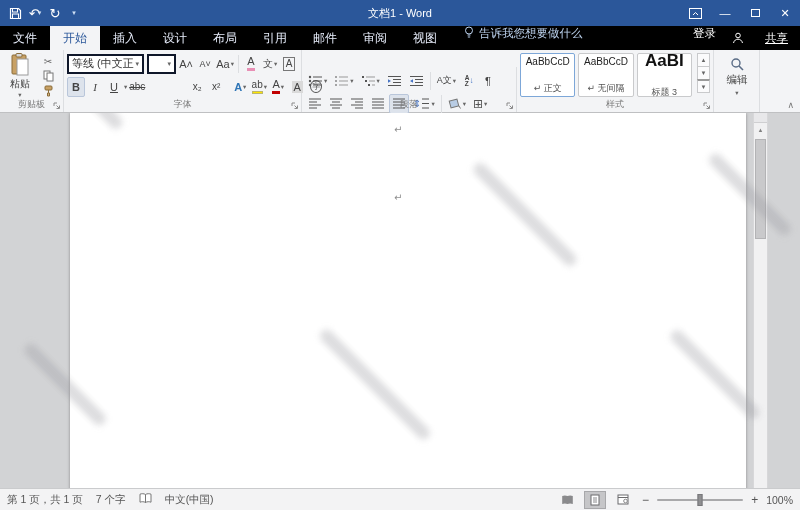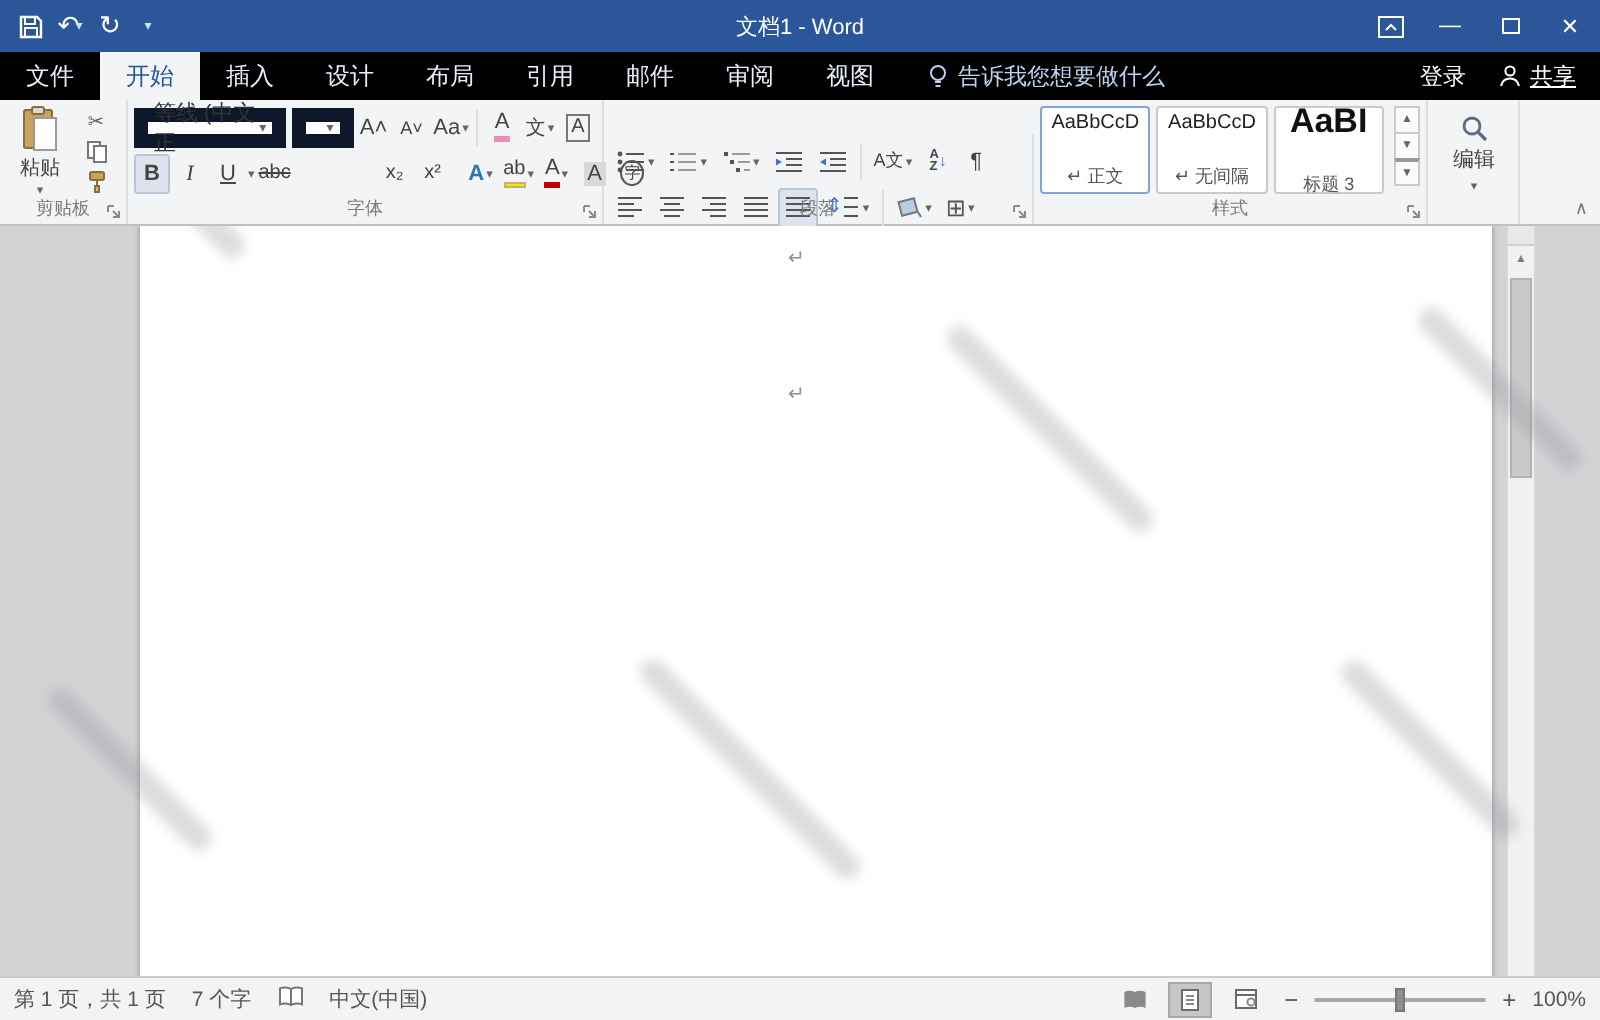--- a/index.html
+++ b/index.html
@@ -14,43 +14,43 @@
   .qat .dd-sm { font-size:7px; color:#cfe0f5; margin-left:-2px; }
   .win-title { position:absolute; left:0; right:0; text-align:center; color:#fff; font-size:11px; pointer-events:none; }
   .wincontrols { margin-left:auto; display:flex; align-items:center; height:100%; }
   .wbtn { width:30px; height:100%; display:flex; align-items:center; justify-content:center; color:#fff; font-size:11px; }
   .max-box { display:inline-block; width:9px; height:8px; border:1px solid #fff; }
 
   
   .tabrow { height:24px; background:#000000; display:flex; align-items:flex-end; flex:none; }
   .tab { padding:0 13px; height:24px; display:flex; align-items:center; color:#e8eefc; font-size:12px; }
   .tab.active { background:#f3f4f6; color:#2b579a; }
-  .tellme { display:flex; align-items:center; gap:5px; margin-left:14px; color:#bcd2ee; font-size:11.5px; height:24px; }
-  .accountbox { margin-left:auto; display:flex; align-items:center; gap:16px; padding-right:12px; color:#fff; font-size:11.5px; height:24px;margin-top:20px; }
-  .accountbox .share { display:flex; align-items:center; gap:4px;text-decoration:underline; }
+  .tellme { display:flex; align-items:flex-start; gap:5px; margin-left:14px; color:#bcd2ee; font-size:11.5px; height:24px; }
+  .accountbox { margin-left:auto; display:flex; gap:16px; padding-right:12px; color:#fff; font-size:11.5px; height:24px;margin-top:20px; }
+  .accountbox .share { display:flex; align-items:center; gap:21px;text-decoration:underline; }
 
   
   .ribbon { position:relative; height:63px; background:#f3f4f6; border-bottom:1px solid #bfc0c2; display:flex; flex:none; }
   .group { position:relative; display:flex; flex-direction:column; border-right:1px solid #dcdee1; padding:3px 3px 0 3px; }
   .group-label { position:absolute; left:0; right:0; bottom:1px; height:13px; text-align:center; font-size:9px; color:#7a7a7a; }
   .lnch { position:absolute; right:2px; bottom:2px; }
   .grow-body { display:flex; flex-direction:column; gap:2px; }
   .rrow { display:flex; align-items:center; height:21px; gap:1px; }
   .rbtn { display:inline-flex; align-items:center; justify-content:center; min-width:18px; height:20px; padding:0 2px; font-size:11px; color:#444; border:1px solid transparent; border-radius:2px; }
   .rbtn .dd { font-size:6.5px; color:#666; margin-left:1px; }
   .pressed { background:#dde3ec; border-color:#b9c6da; }
   .glyph-b { font-weight:bold; }
   .glyph-i { font-style:italic; font-family:"Liberation Serif","DejaVu Serif",serif; }
   .glyph-u { text-decoration:underline; }
   .strike { text-decoration:line-through; font-size:10px; }
   .underbar { display:inline-block; line-height:1; }
   .underbar .bar { display:block; height:3px; margin-top:1px; }
   .bar-red { background:#c00000; }
   .bar-yel { background:#ffe600; border:1px solid #bdb76b; }
-  .combo { display:flex; align-items:center; height:20px; background:#fff; border:7px solid #0f172a; font-size:11px; color:#333; padding:0 3px; }
+  .combo { display:flex; align-items:center; height:20px; background:#fff; border:2px solid #0f172a; font-size:11px; color:#333; padding:0 3px; }
   .combo .dd { margin-left:auto; font-size:7px; color:#666; }
   .fontname { width:94px; }
   .fontsize { width:34px; margin-left:2px; }
   .sep { width:1px; height:18px; background:#dcdee1; margin:0 2px; }
   .eff-a { color:#2e75b6; font-weight:bold; }
   .shade-a { background:#d9d9d9; padding:0 2px; }
   .circ { display:inline-flex; width:13px; height:13px; border:1px solid #555; border-radius:50%; font-size:8px; align-items:center; justify-content:center; }
   .bordered-a { border:1px solid #777; padding:0 2px; font-size:10px; line-height:12px; }
   .sortstack { display:inline-flex; flex-direction:column; font-size:6.5px; line-height:6px; color:#444; font-weight:bold; }
 

